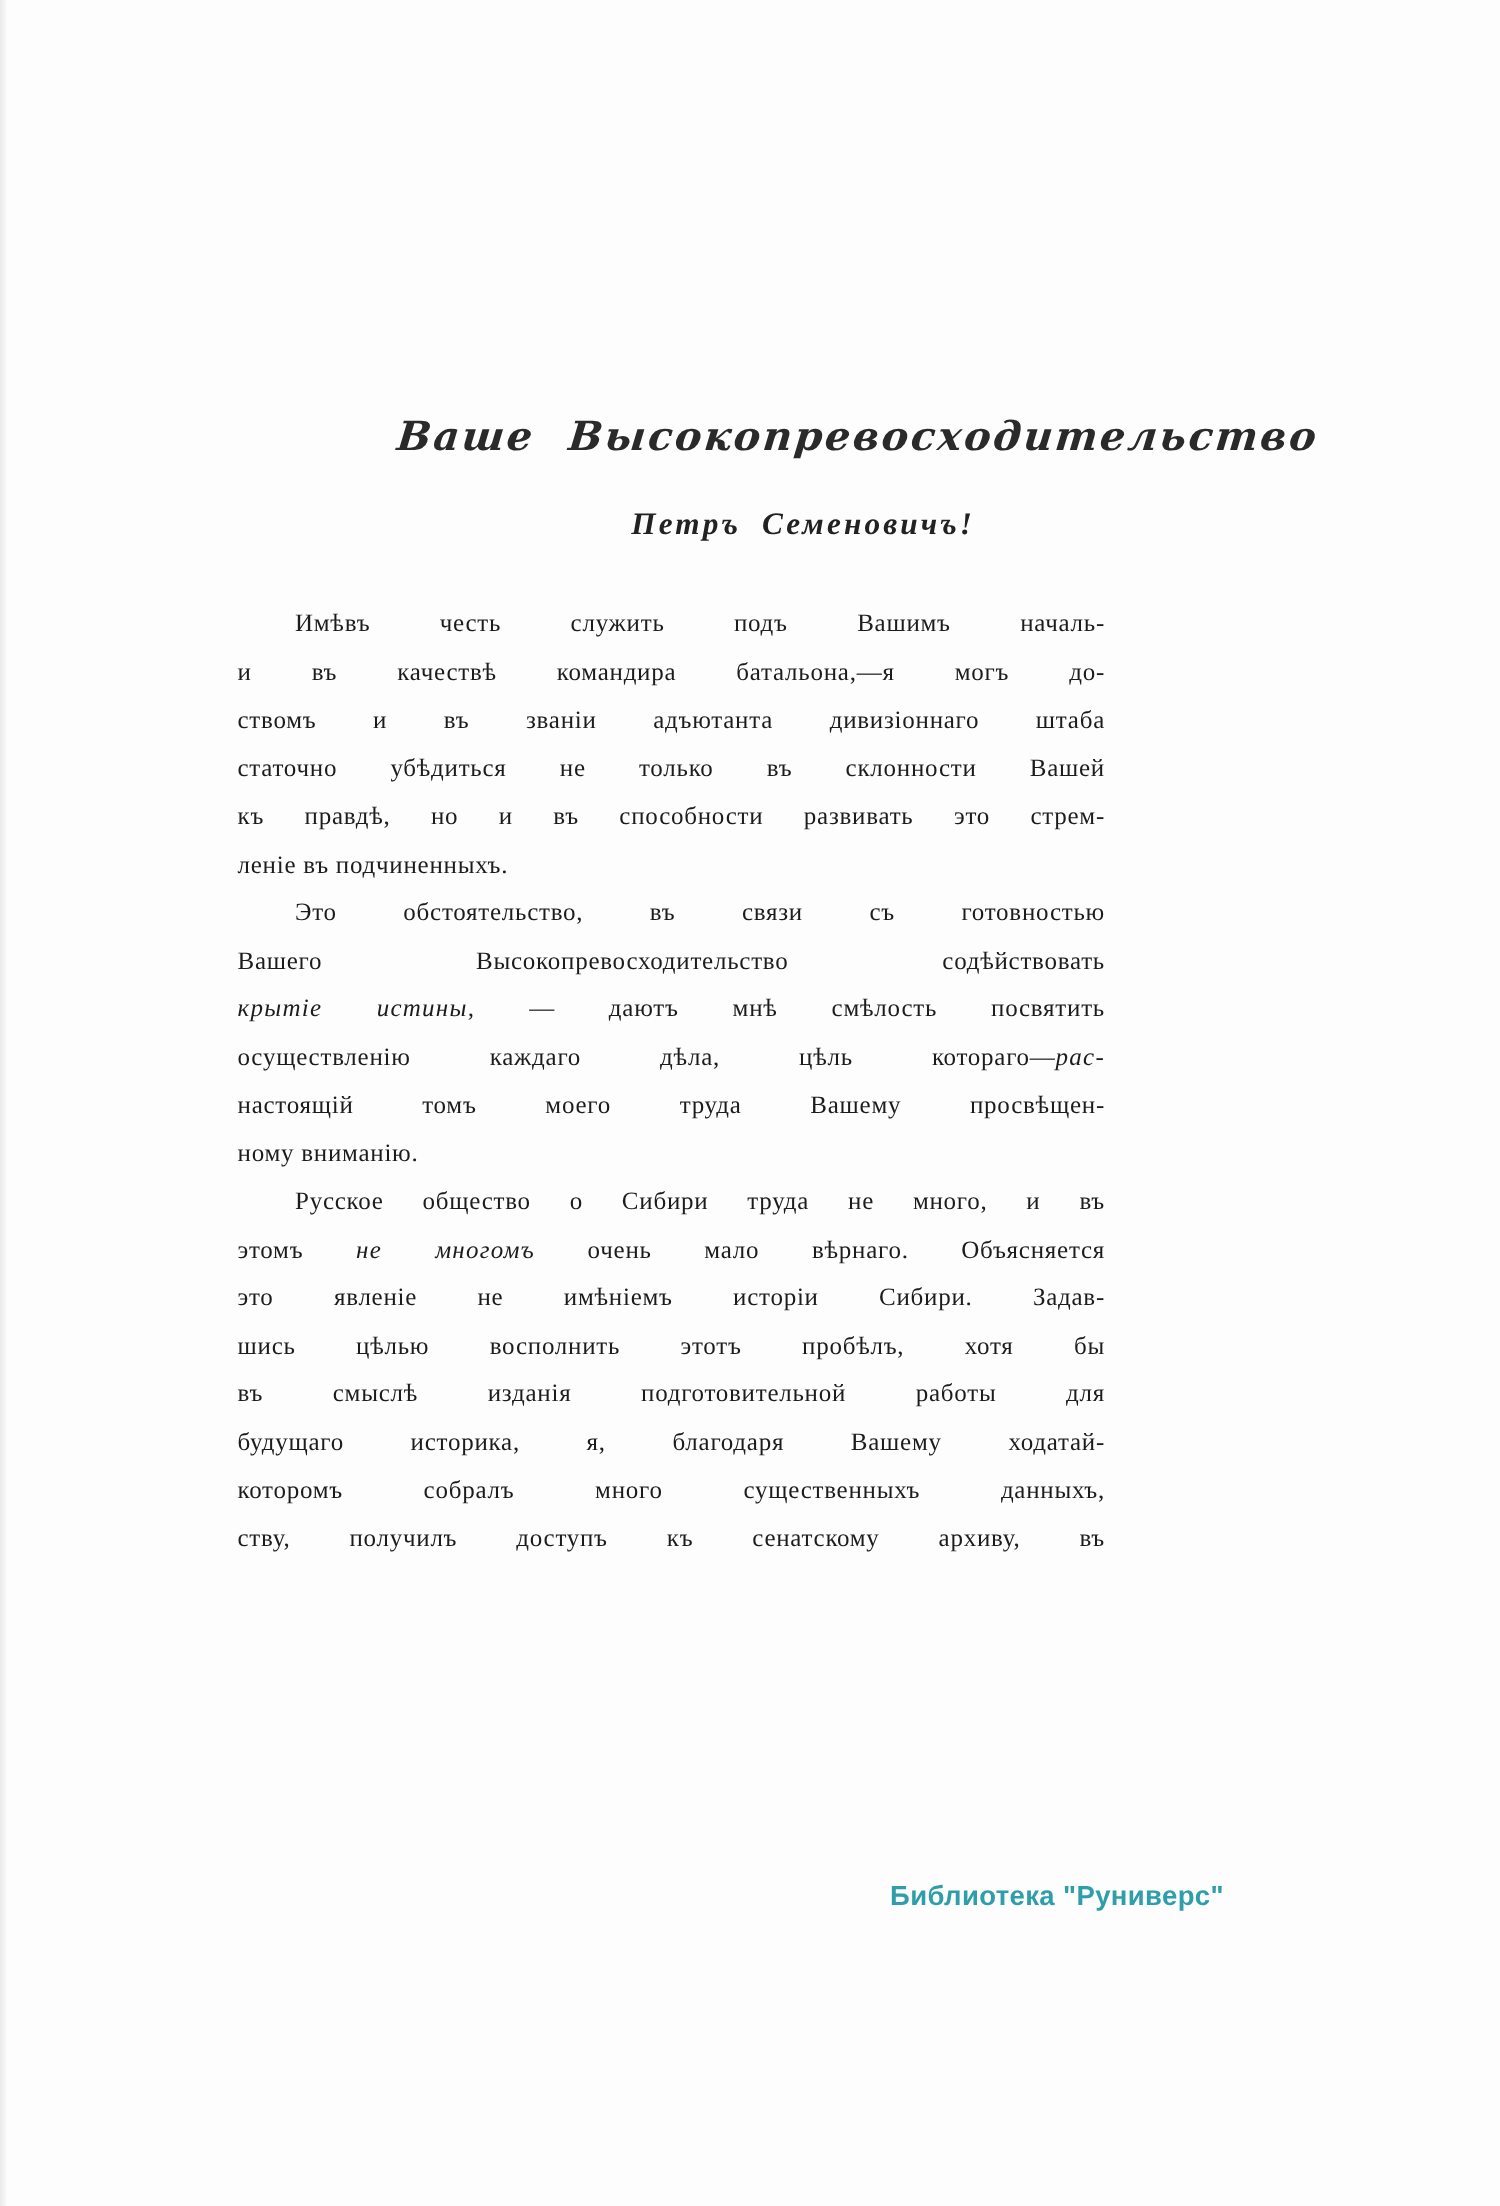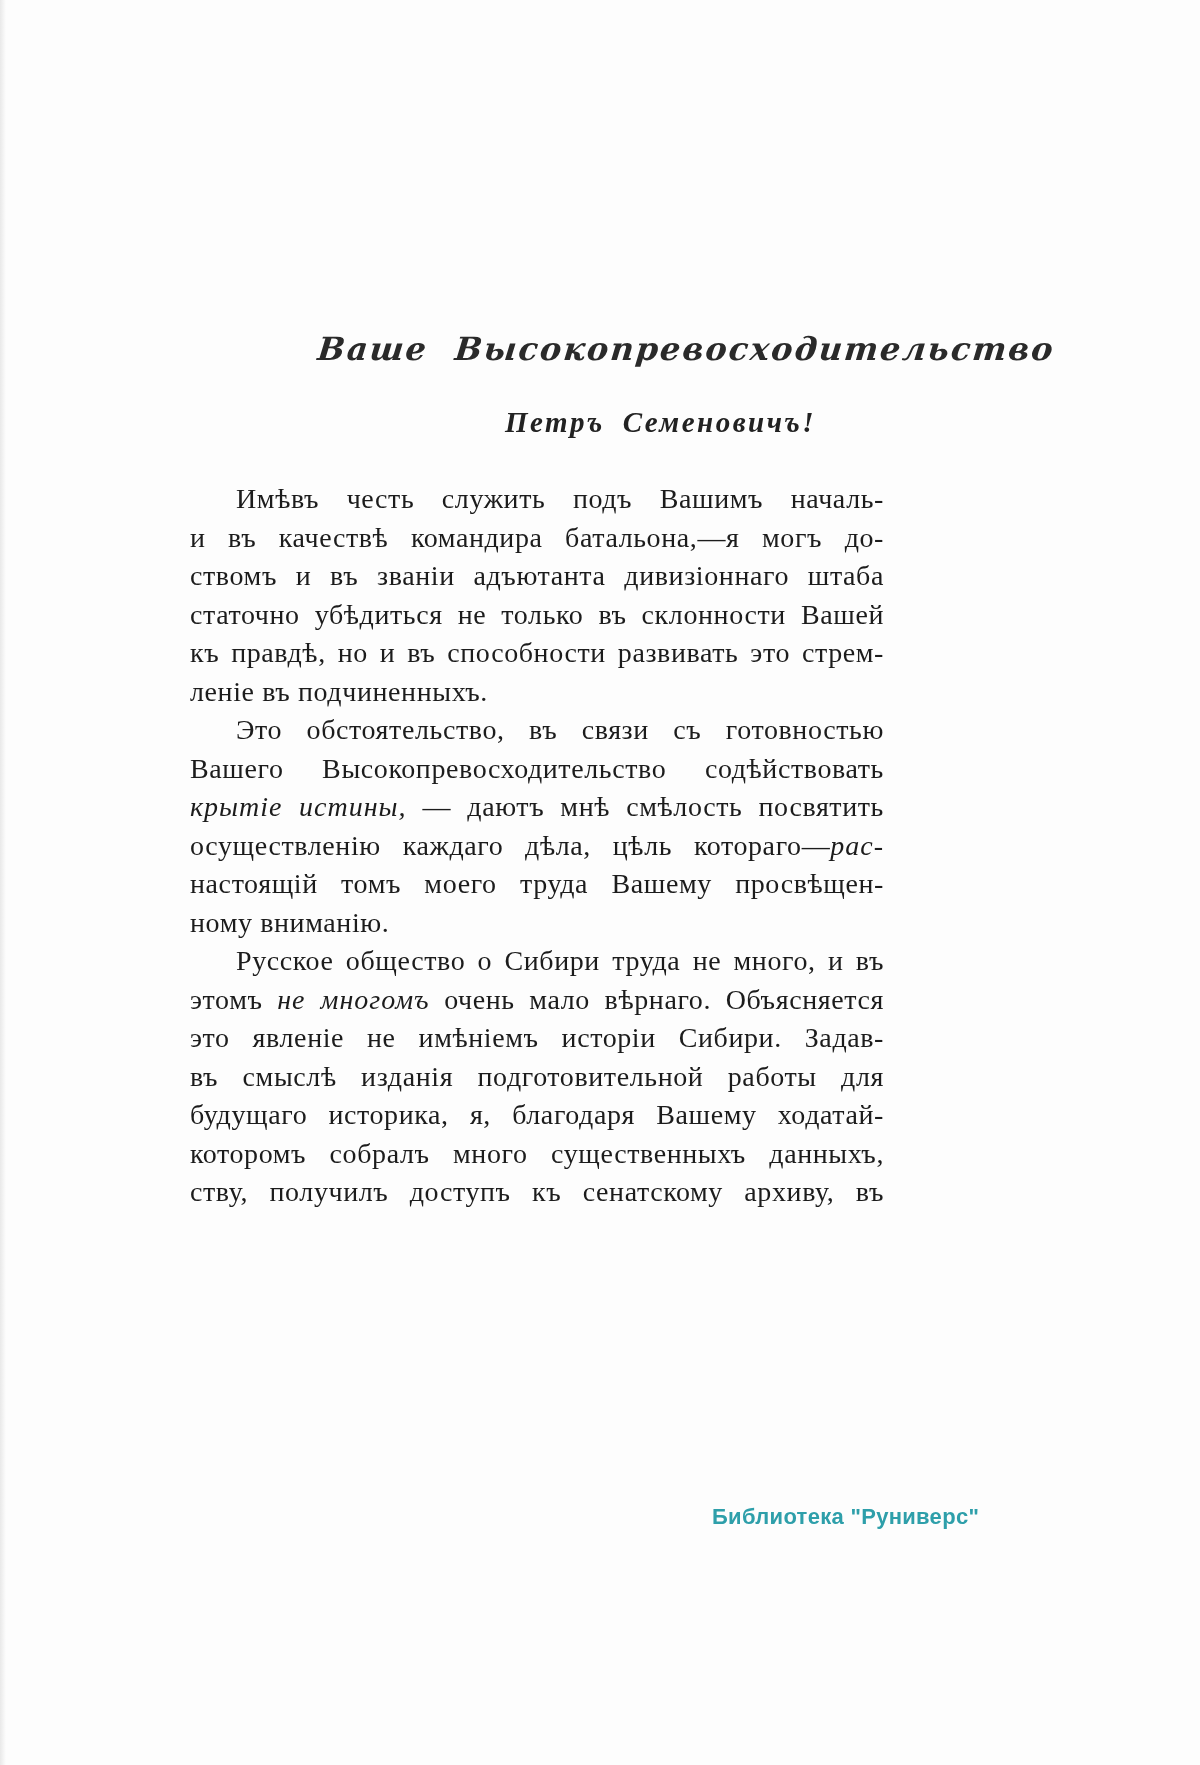--- a/index.html
+++ b/index.html
@@ -37,32 +37,32 @@
     color: #2a2a2a;
     transform: skewX(-6deg);
     white-space: nowrap;
   }
   .addressee {
     position: absolute;
     top: 406px;
     left: 505px;
     font-style: italic;
     font-weight: bold;
-    font-size: 29px;
+    font-size: 25px;
     letter-spacing: 2.5px;
     word-spacing: 8px;
     color: #222;
     white-space: nowrap;
   }
   .body-text {
     position: absolute;
     top: 480px;
     left: 190px;
     width: 694px;
-    font-size: 28px;
+    font-size: 20px;
     letter-spacing: 0.6px;
     color: #1c1c1c;
   }
   .line {
     line-height: 38.5px;
     text-align: justify;
     text-align-last: justify;
     white-space: normal;
   }
   .line.indent {
@@ -105,20 +105,21 @@
       <div class="line last"><span>леніе въ подчиненныхъ.</span></div>
       <div class="line indent"><span>Это обстоятельство, въ связи съ готовностью</span></div>
       <div class="line"><span>Вашего Высокопревосходительство содѣйствовать</span></div>
       <div class="line"><span class="ital">крытіе истины,</span><span> — даютъ мнѣ смѣлость посвятить</span></div>
       <div class="line"><span>осуществленію каждаго дѣла, цѣль котораго—</span><span class="ital">рас-</span></div>
       <div class="line"><span>настоящій томъ моего труда Вашему просвѣщен-</span></div>
       <div class="line last"><span>ному вниманію.</span></div>
       <div class="line indent"><span>Русское общество о Сибири труда не много, и въ</span></div>
       <div class="line"><span>этомъ </span><span class="ital">не многомъ</span><span> очень мало вѣрнаго. Объясняется</span></div>
       <div class="line"><span>это явленіе не имѣніемъ исторіи Сибири. Задав-</span></div>
+      <div class="line"><span>шись цѣлью восполнить этотъ пробѣлъ, хотя бы</span></div>
       <div class="line"><span>въ смыслѣ изданія подготовительной работы для</span></div>
       <div class="line"><span>будущаго историка, я, благодаря Вашему ходатай-</span></div>
       <div class="line"><span>которомъ собралъ много существенныхъ данныхъ,</span></div>
       <div class="line"><span>ству, получилъ доступъ къ сенатскому архиву, въ</span></div>
     </div>
 
   <div class="watermark" style="color: rgb(46, 159, 170);">Библиотека "Руниверс"</div>
 </div>
 
 </body></html>

